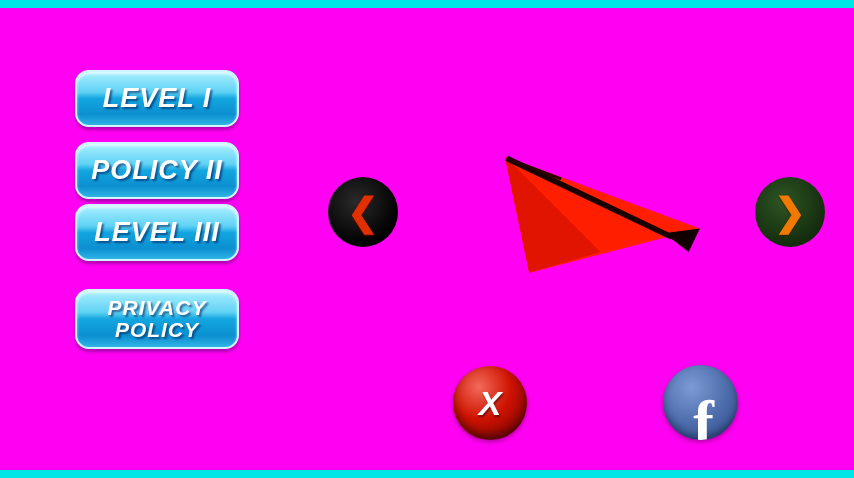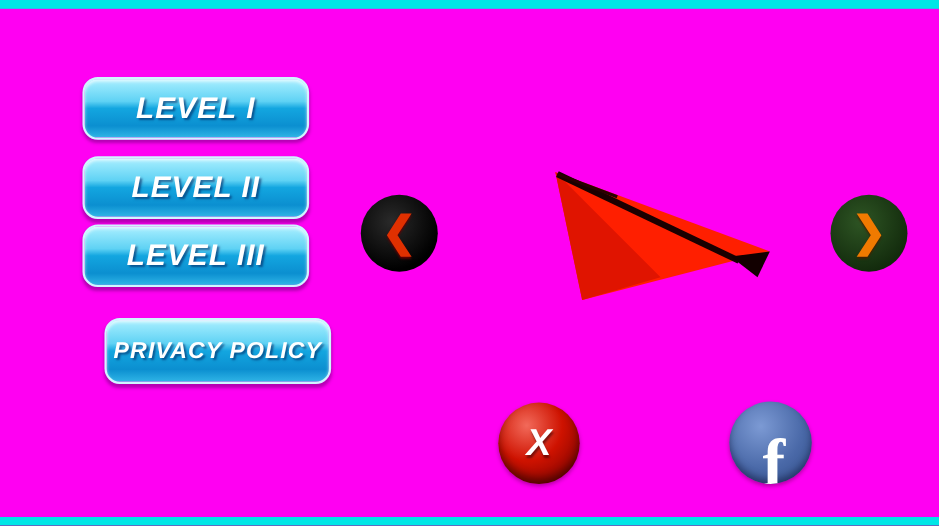--- a/index.html
+++ b/index.html
@@ -11,32 +11,32 @@
     font-family:"Liberation Sans", sans-serif;
     user-select:none;
   }
   
   .edge-stripe{position:absolute;left:0;width:854px;height:8px;background:#00E6E6;}
   .edge-stripe.top{top:0;}
   .edge-stripe.bottom{bottom:0;}
 
   
   .menu-btn{
-    position:absolute;left:75px;width:206px;height:57px;
+    position:absolute;left:75px;width:164px;height:57px;
     border-radius:14px;
     border:2px solid #CFF6FF;
     box-sizing:border-box;
     background:linear-gradient(180deg,#A9EFFF 0%,#5FD2F4 38%,#13A6E0 50%,#0B8FD0 80%,#2FB4E6 100%);
     box-shadow:0 3px 3px rgba(40,0,60,.35), inset 0 2px 3px rgba(255,255,255,.7);
     color:#FFFFFF;
     font-weight:bold;font-style:italic;
     font-size:27px;letter-spacing:1px;
     text-shadow:2px 2px 2px rgba(0,20,80,.55);
     display:flex;align-items:center;justify-content:center;
-    line-height:1.0;
+    text-align:center;line-height:1.0;
     cursor:pointer;padding:0 6px;
   }
   .menu-btn.small-text{font-size:21px;line-height:1.05;}
 
   
   .round-btn{
     position:absolute;width:70px;height:70px;border-radius:50%;
     display:flex;align-items:center;justify-content:center;
     cursor:pointer;
   }
@@ -75,23 +75,23 @@
 </style>
 </head>
 <body>
 
 <div id="stage">
 
   <div class="edge-stripe top"></div>
   <div class="edge-stripe bottom"></div>
 
   <div class="menu-btn" style="top:70px;">LEVEL I</div>
-  <div class="menu-btn" style="top:142px;">LEVEL II</div>
+  <div class="menu-btn" style="top:142px;">POLICY II</div>
   <div class="menu-btn" style="top:204px;">LEVEL III</div>
-  <div class="menu-btn small-text" style="top:289px;height:60px;margin-left:20px;">PRIVACY POLICY</div>
+  <div class="menu-btn small-text" style="top:289px;height:60px;">PRIVACY POLICY</div>
 
   <div class="round-btn arrow-left-bg" style="left:328px;top:177px;">
     <span class="arrow-glyph left">❮</span>
   </div>
 
   <div class="round-btn arrow-right-bg" style="left:755px;top:177px;">
     <span class="arrow-glyph right">❯</span>
   </div>
 
   <svg class="plane" viewBox="0 0 240 145">

